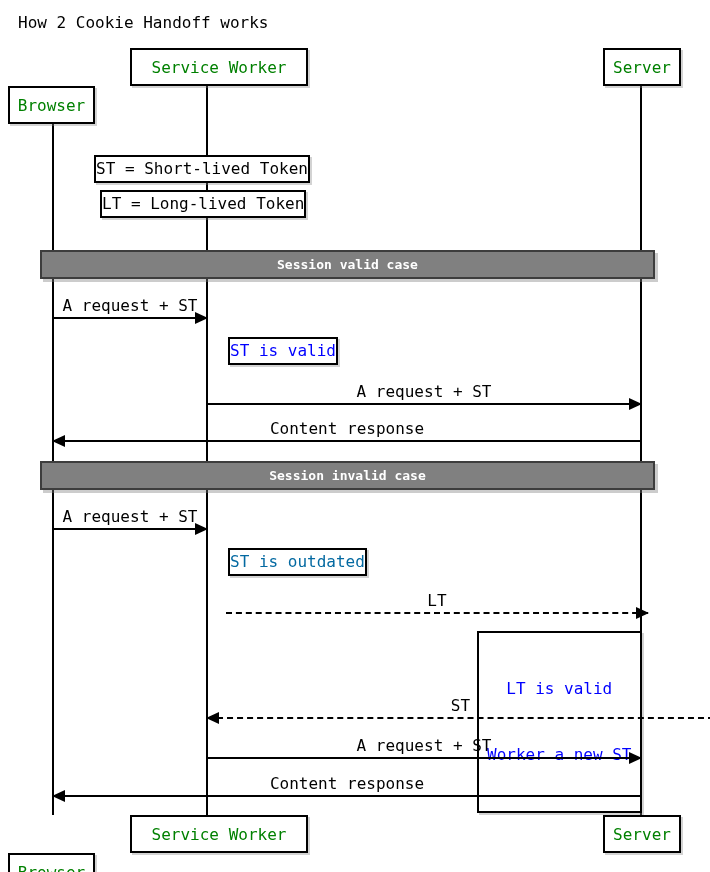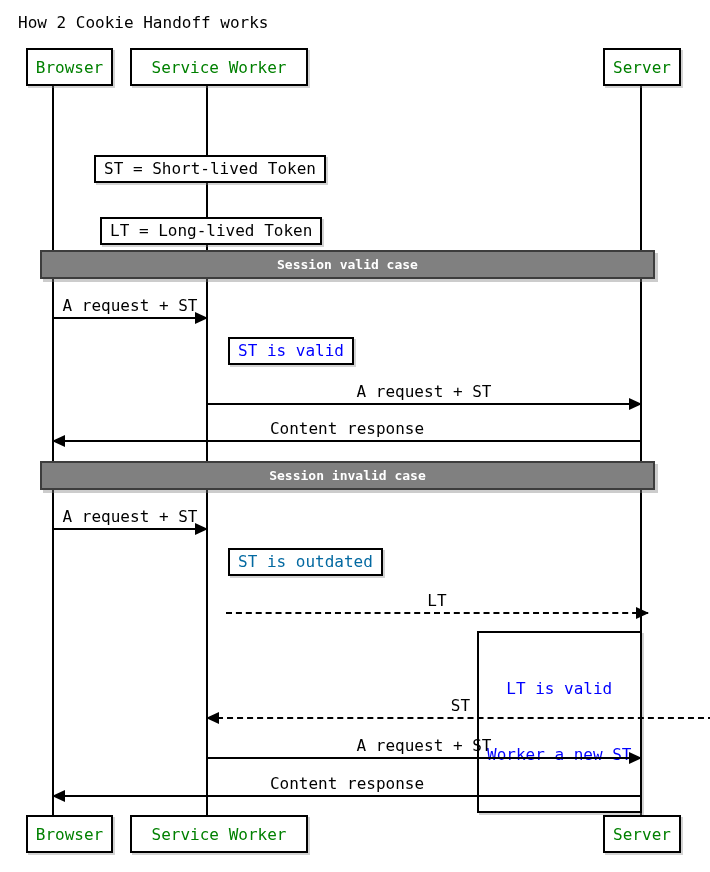--- a/index.html
+++ b/index.html
@@ -34,34 +34,34 @@
     border: 2px solid #000;
     background: #fff;
     color: #008000;
     font-size: 16px;
     display: flex;
     align-items: center;
     justify-content: center;
     white-space: pre;
     box-shadow: 2px 2px 0 rgba(128,128,128,0.35);
   }
-  .p-browser { left: 26px; width: 87px; }
+  .p-browser { left: 8px; width: 87px; margin-top: 38px; }
   .p-sw      { left: 130px; width: 178px; }
   .p-server  { left: 603px; width: 78px; }
   .row-top    { top: 48px; }
   .row-bottom { top: 815px; }
 
   .note {
     position: absolute;
     box-sizing: border-box;
     border: 2px solid #000;
     background: #fff;
     font-size: 16px;
     line-height: 24px;
-    padding: 0 8px;
+    padding: 0 0;
     white-space: pre;
     box-shadow: 2px 2px 0 rgba(128,128,128,0.35);
   }
   .note.multi {
     text-align: center;
     line-height: 22px;
     padding: 1px 8px;
   }
   .note-blue { color: #0000ff; }
   .note-red  { color: #0369a1; }
@@ -127,21 +127,21 @@
 
   <div class="lifeline" style="left:52px;"></div>
   <div class="lifeline" style="left:206px;"></div>
   <div class="lifeline" style="left:640px;"></div>
 
   <div class="participant p-browser row-top">Browser</div>
   <div class="participant p-sw row-top">Service Worker</div>
   <div class="participant p-server row-top">Server</div>
 
   <div class="note" style="left:94px; top:155px;">ST = Short-lived Token</div>
-  <div class="note" style="left:100px; top:217px;">LT = Long-lived Token</div>
+  <div class="note" style="left:100px; top:190px;">LT = Long-lived Token</div>
 
   <div class="divider" style="top:250px;">
     <span>Session valid case</span>
   </div>
 
   <div class="msg" style="left:53px; top:296px; width:154px;">
     <span class="msg-label">A request + ST</span>
     <div class="msg-line">
       <span class="head right"></span>
     </div>

